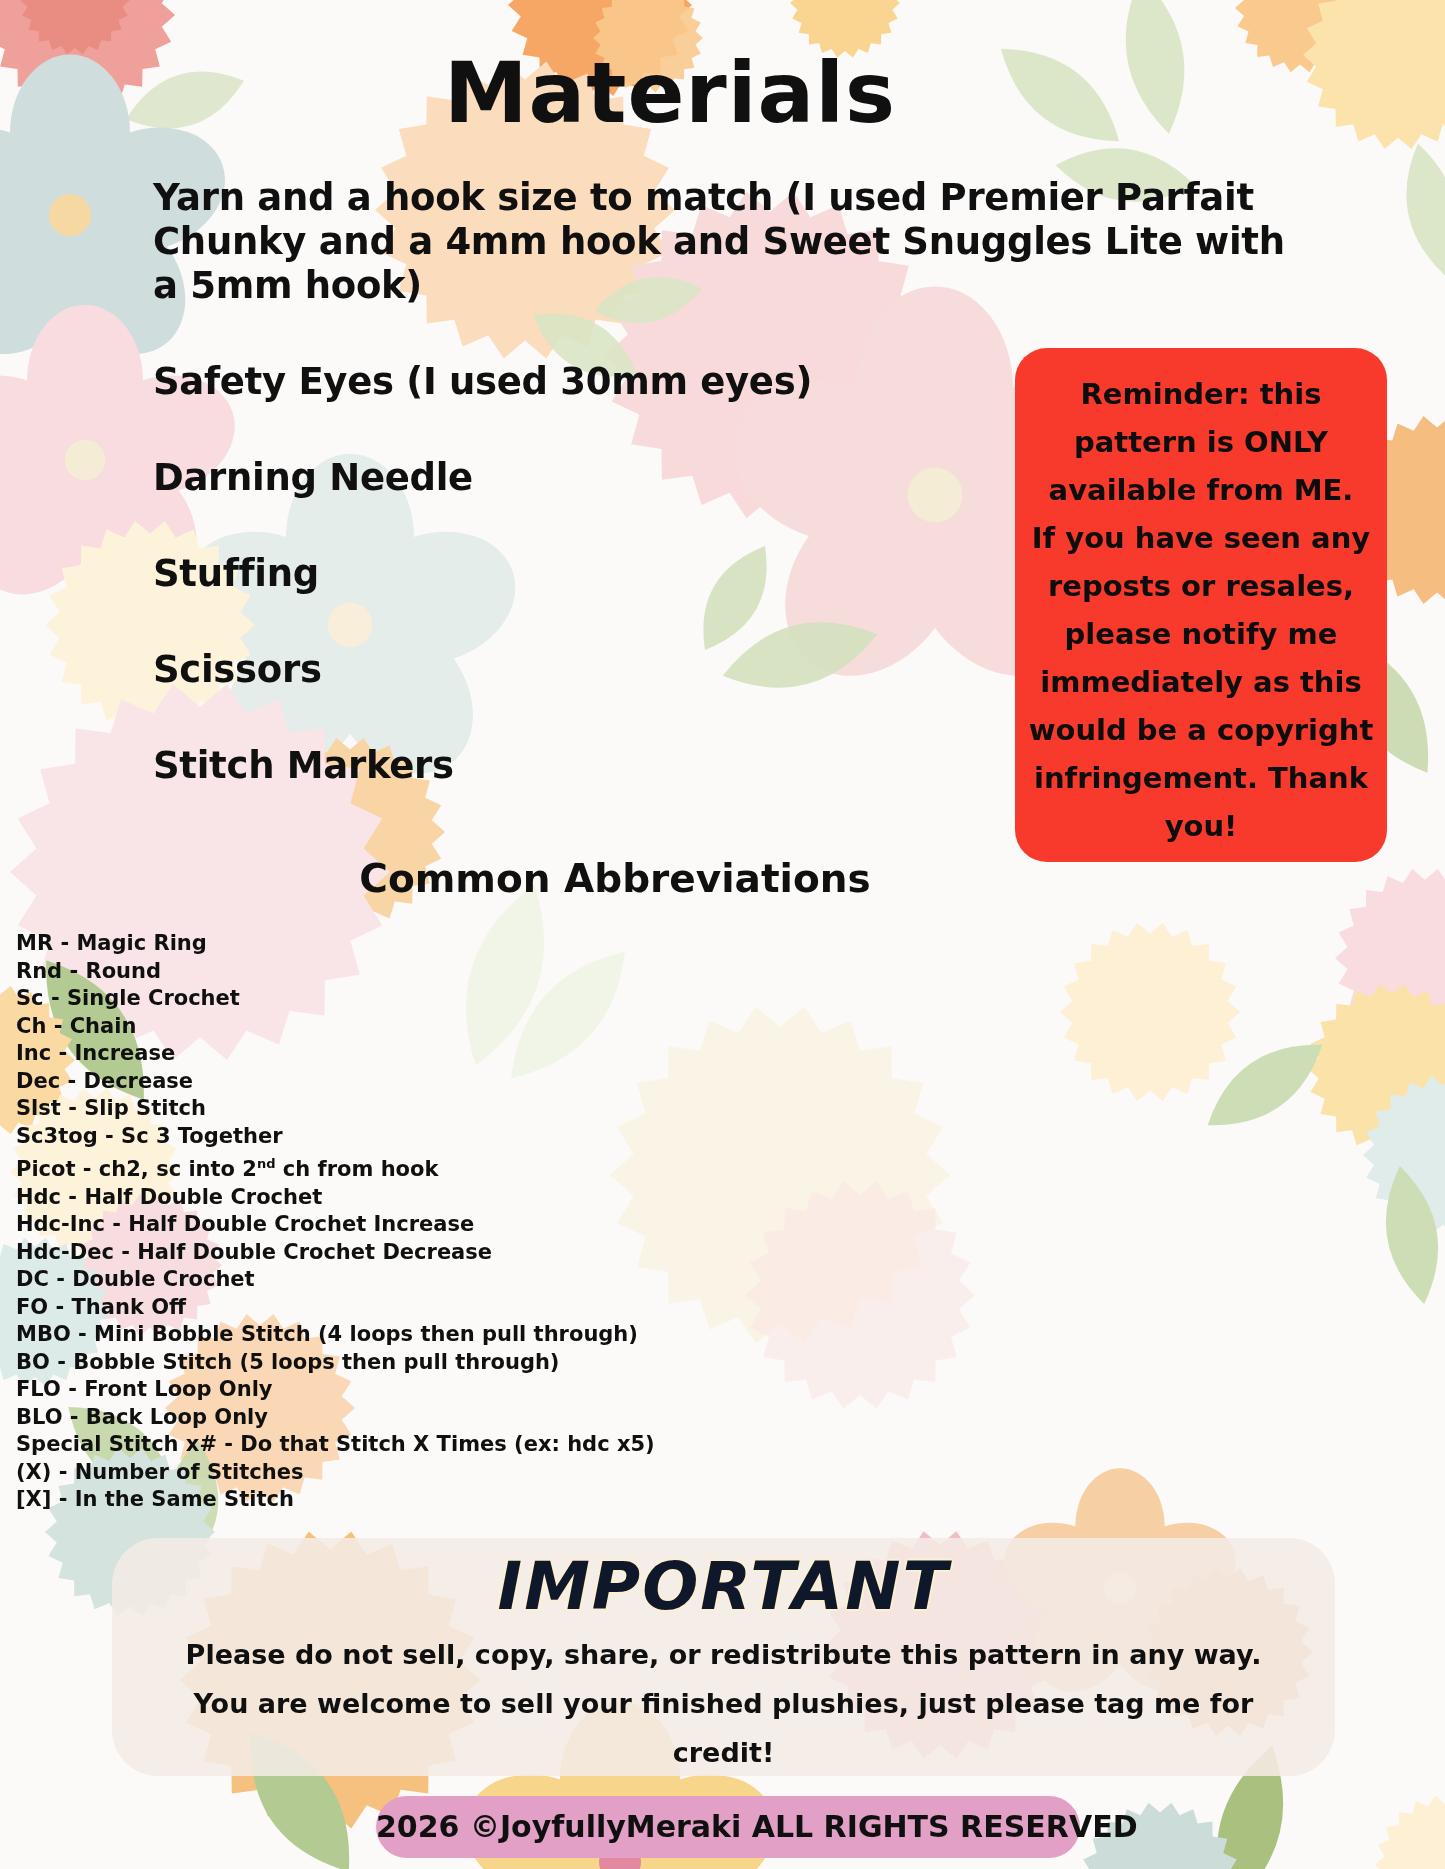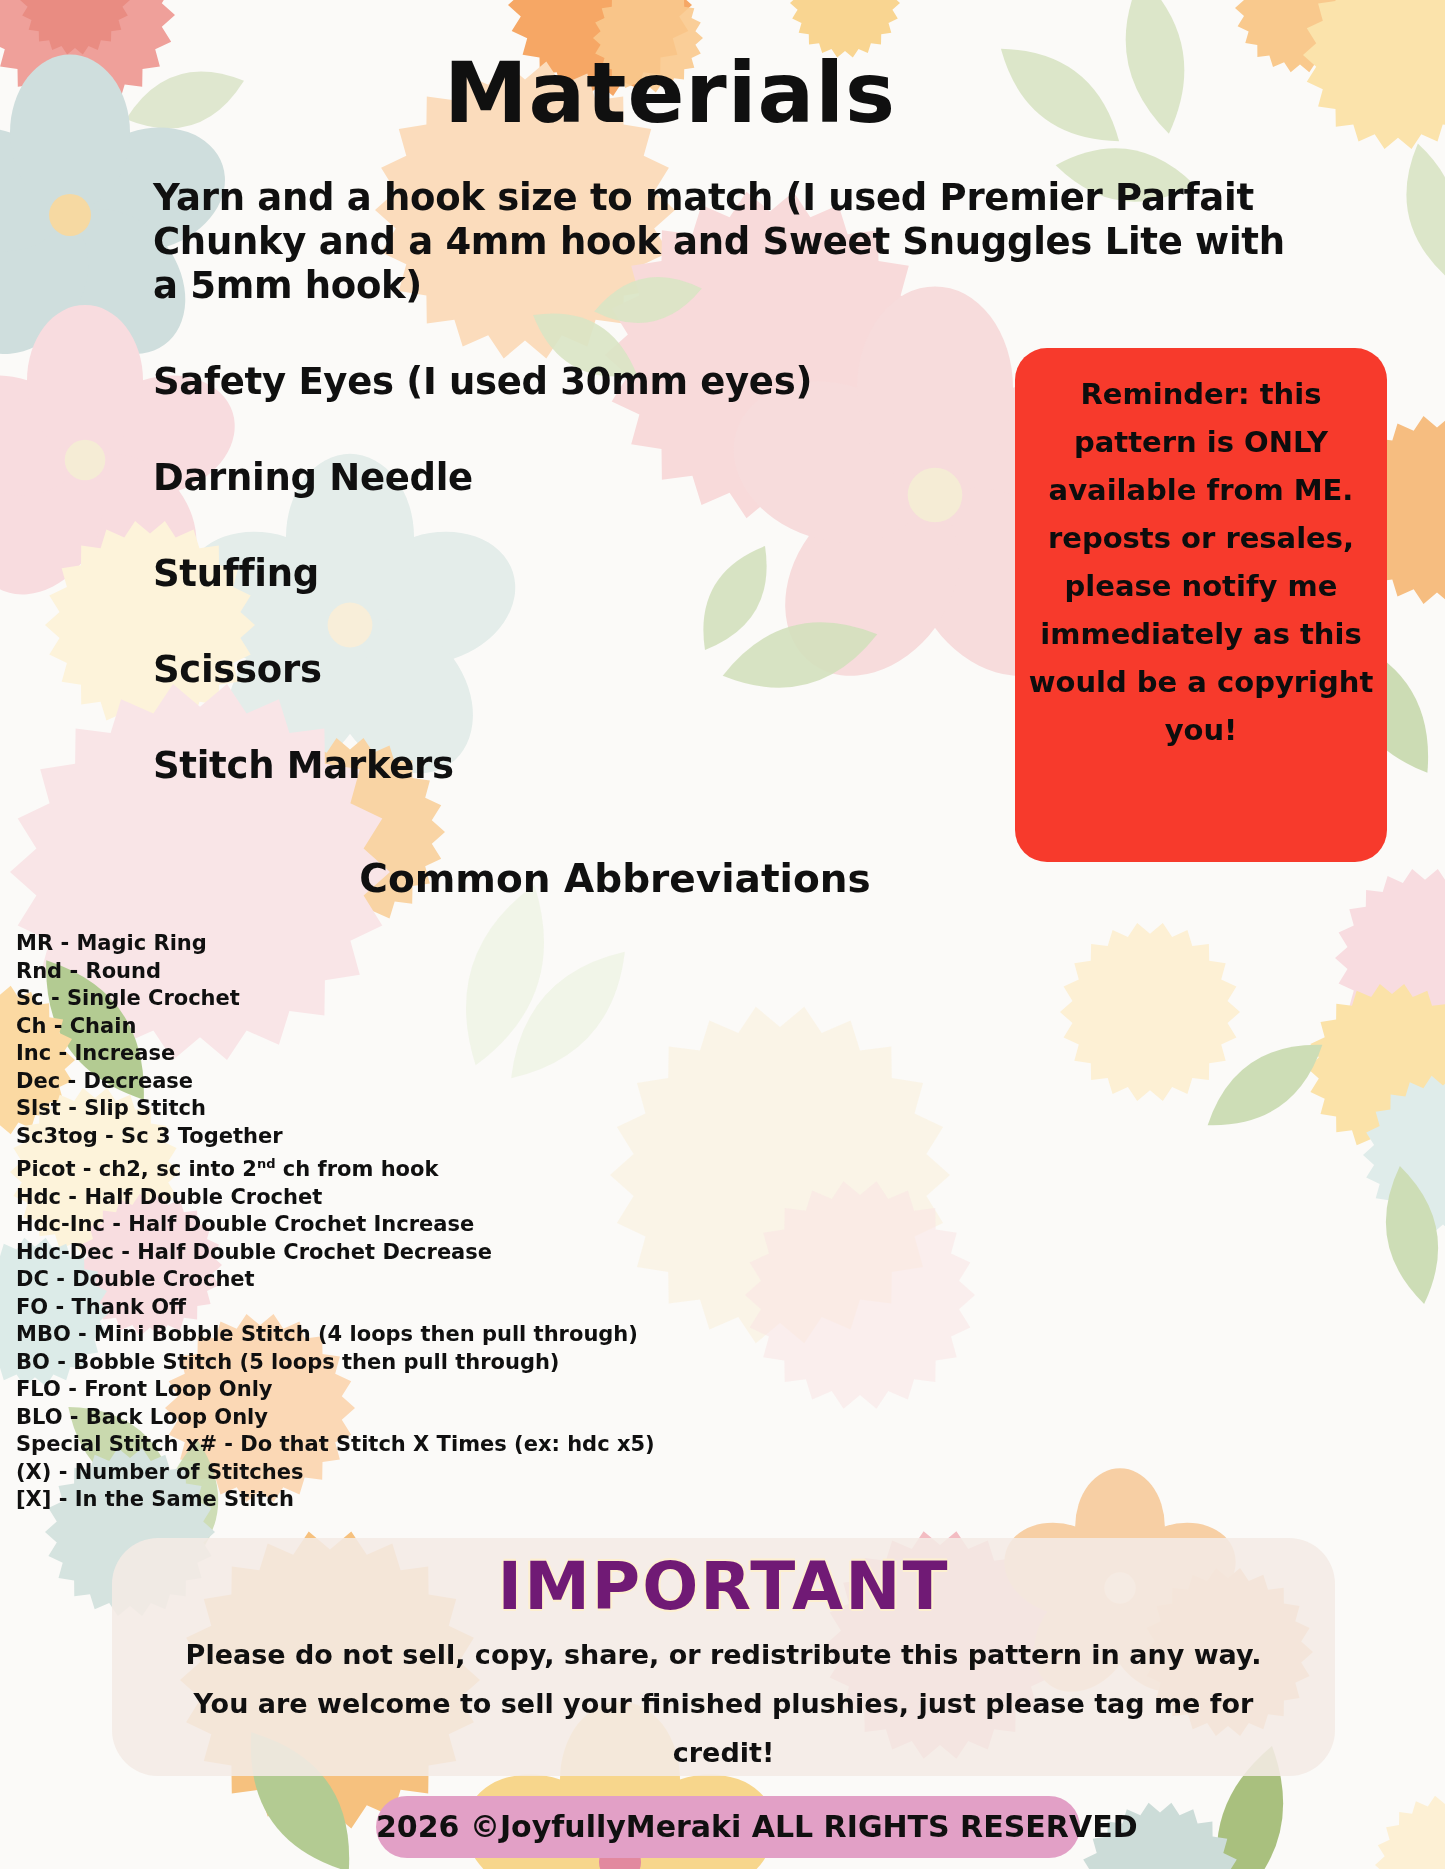--- a/index.html
+++ b/index.html
@@ -26,22 +26,23 @@
   .abbr-h{left:0;top:856px;width:1230px;text-align:center;font-size:39px;}
   .abbr-list{left:16px;top:930px;width:1445px;text-align:left;font-size:21px;}
   .abbr-list .ln{line-height:27.5px;}
   .abbr-list sup{font-size:13px;}
   .panel{
     left:112px;top:1538px;width:1223px;height:238px;
     background:rgba(244,235,229,0.88);border-radius:46px;
     text-align:center;box-sizing:border-box;
   }
   .imp-h{
-    margin-top:10px;font-size:66px;letter-spacing:2px;color:#701a75;
+    margin-top:10px;font-size:66px;letter-spacing:2px;color:#0f172a;
     text-shadow:2px 0 0 #fdf0d0,-2px 0 0 #fdf0d0,0 2px 0 #fdf0d0,0 -2px 0 #fdf0d0;
+    font-style:italic;
   }
   .imp-lines{margin-top:5px;font-size:27px;}
   .imp-lines .ln{line-height:49px;}
   .pill{
     left:376px;top:1796px;width:704px;height:62px;
     background:#e2a0c6;border-radius:31px;
     text-align:center;font-size:30px;line-height:62px;white-space:nowrap;
   }
 </style>
 </head>
@@ -165,24 +166,26 @@
         <div class="mat-item">Scissors</div>
         <div class="mat-item">Stitch Markers</div>
       </div>
   </div>
 
   <div class="abs reminder">
     <div>
         <div class="ln">Reminder: this</div>
         <div class="ln">pattern is ONLY</div>
         <div class="ln">available from ME.</div>
+        <div class="ln">If you have seen any</div>
         <div class="ln">reposts or resales,</div>
         <div class="ln">please notify me</div>
         <div class="ln">immediately as this</div>
         <div class="ln">would be a copyright</div>
+        <div class="ln">infringement. Thank</div>
         <div class="ln">you!</div>
       </div>
   </div>
 
   <div class="abs abbr-h">Common Abbreviations</div>
 
   <div class="abs abbr-list">
       <div class="ln">MR - Magic Ring</div>
       <div class="ln">Rnd - Round</div>
       <div class="ln">Sc - Single Crochet</div>

